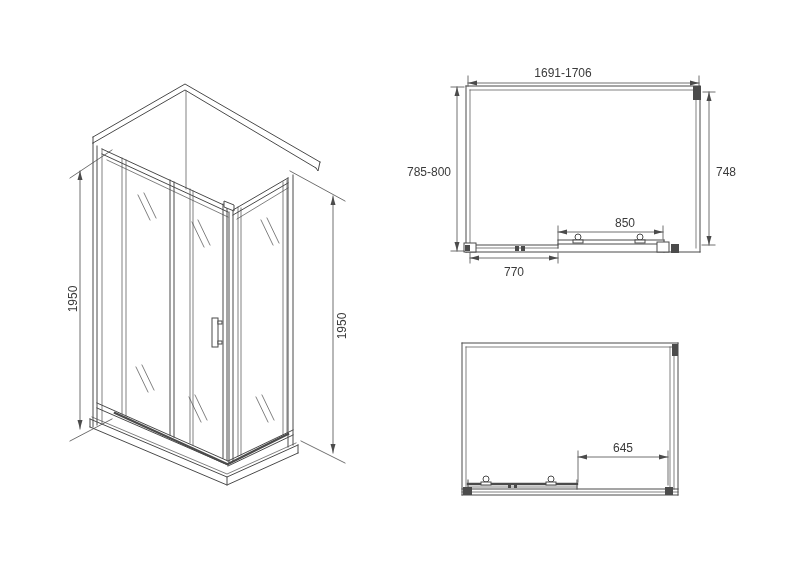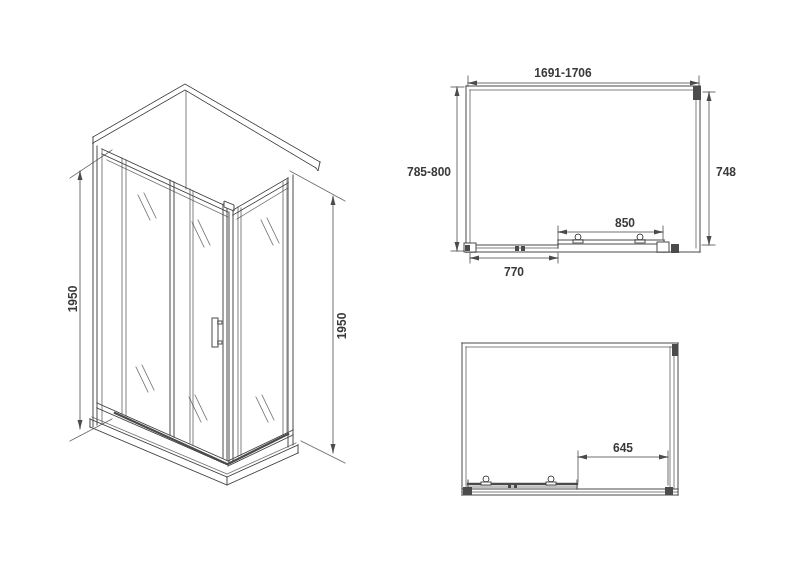--- a/index.html
+++ b/index.html
@@ -1,21 +1,21 @@
 <!DOCTYPE html>
 <html style="--line: #4b4b4b; --text: #3a3a3a; --bg: #ffffff;"><head>
 <meta charset="utf-8">
 <style>
   :root{
     --line:#4b4b4b;
     --text:#3a3a3a;
     --bg:#ffffff;
   }
   html,body{margin:0;padding:0;background:var(--bg);}
-  #stage{width:747px;height:566px;background:var(--bg);position:relative;overflow:hidden;font-weight:bold;}
+  #stage{width:747px;height:566px;background:var(--bg);position:relative;overflow:hidden;}
   svg{display:block;}
   .s{stroke:var(--line);stroke-width:1;fill:none;stroke-linecap:square;}
   .t{stroke:var(--line);stroke-width:.7;fill:none;stroke-linecap:square;}
   .b{stroke:var(--line);stroke-width:2.4;fill:none;stroke-linecap:square;}
   .d{stroke:var(--line);stroke-width:.8;fill:none;stroke-linecap:square;}
   .f{fill:var(--line);stroke:none;}
   .w{fill:var(--bg);stroke:var(--line);stroke-width:1;}
   text.dim{font-family:"Liberation Sans","DejaVu Sans",sans-serif;font-size:12px;fill:var(--text);}
 </style>
 </head>

